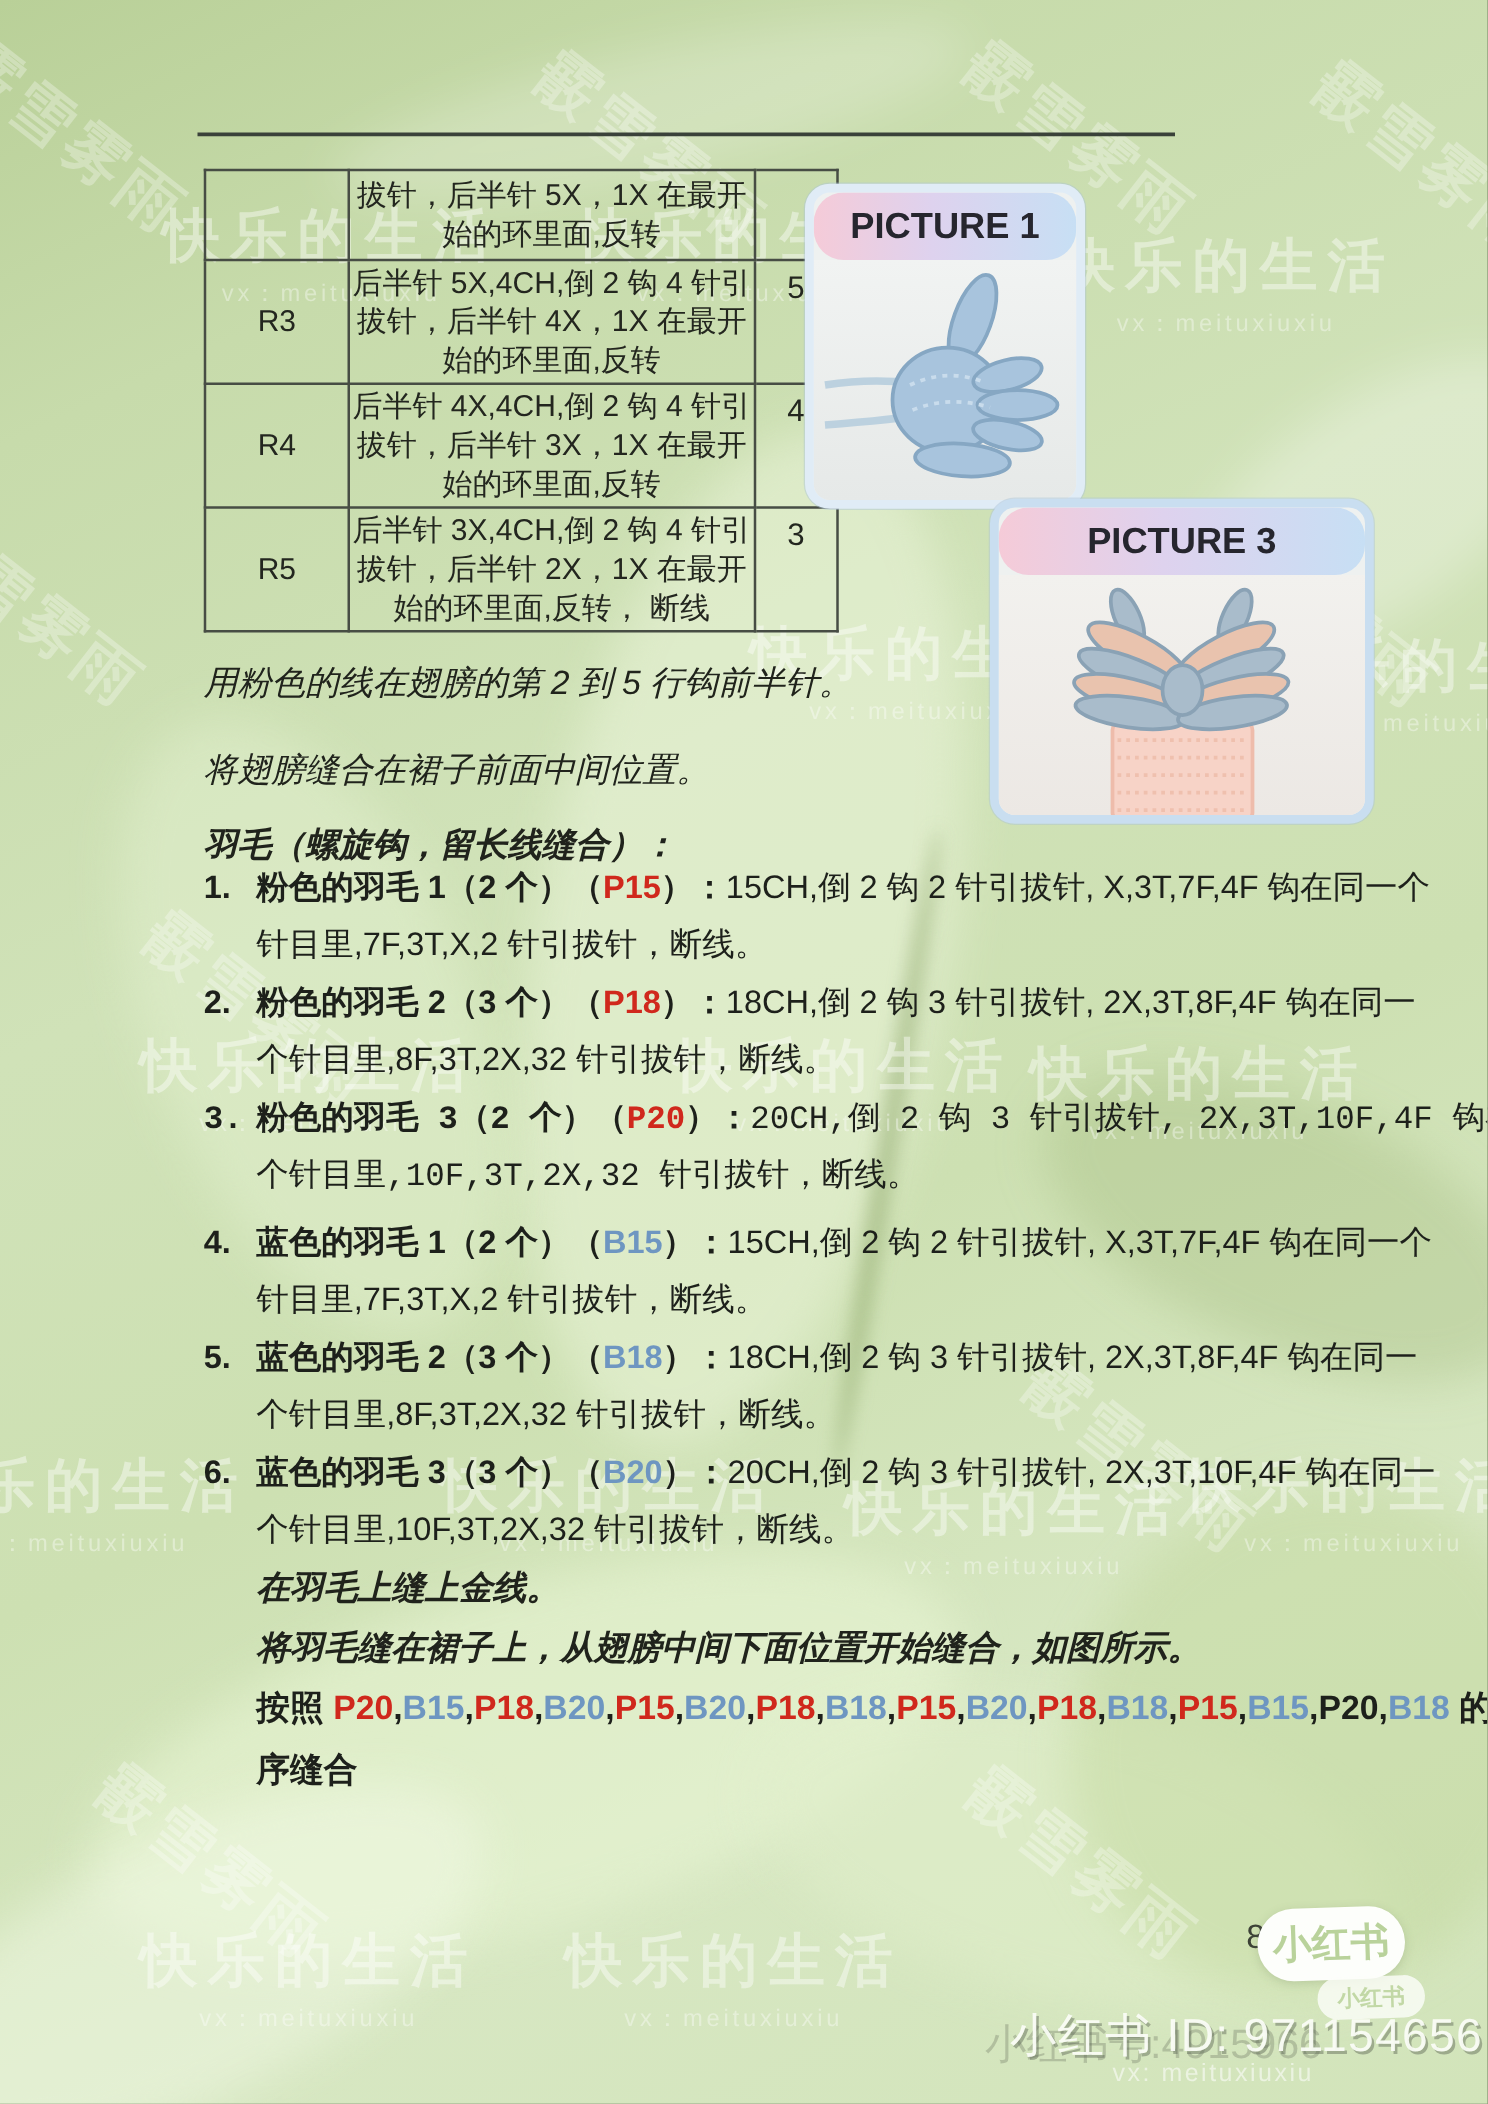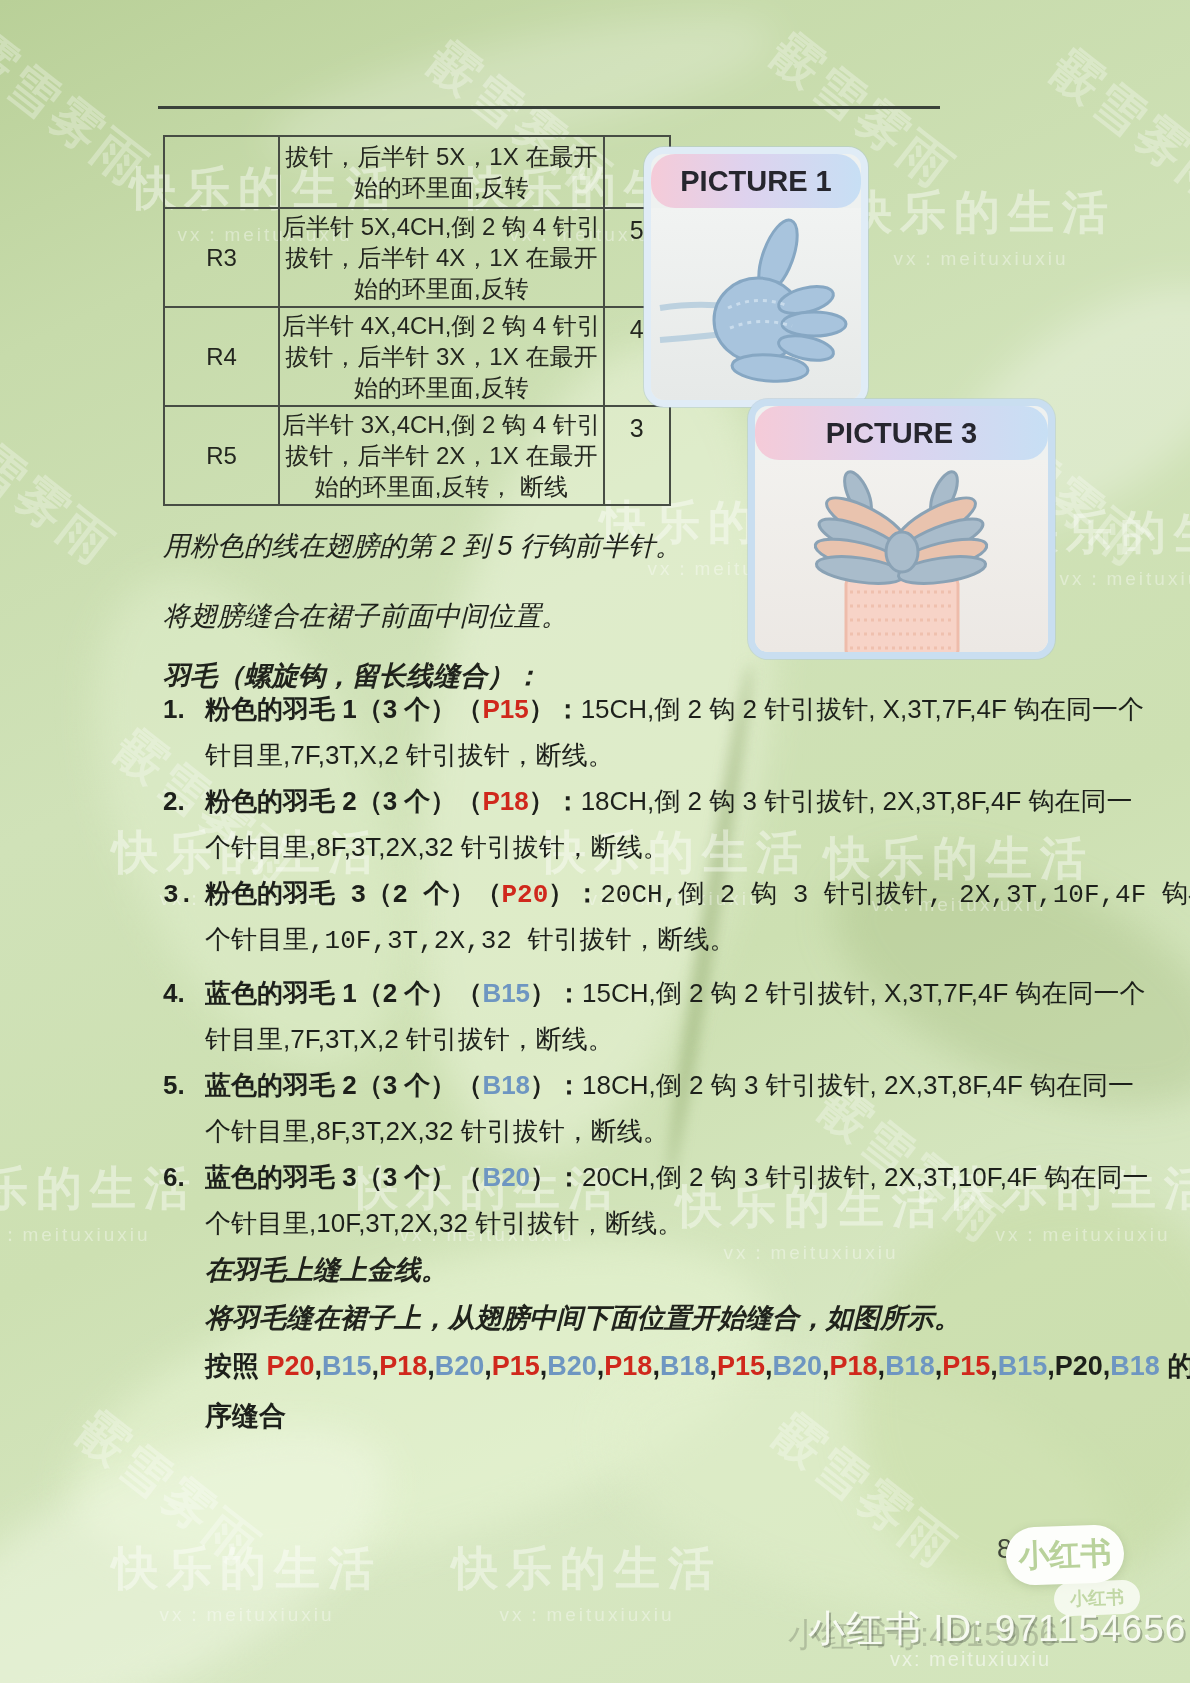--- a/index.html
+++ b/index.html
@@ -154,21 +154,21 @@
         </g>
         <g fill="none" stroke="#c9dcec" stroke-width="3" stroke-dasharray="4 5">
           <path d="M70 100 Q100 86 130 98"></path>
           <path d="M72 120 Q102 108 134 118"></path>
         </g>
       </svg>
     </div>
   </div>
 
 
-  <div class="card" style="left:748px;top:399px;width:293px;height:246px;border-color:#c9def0;">
+  <div class="card" style="left:792px;top:399px;width:293px;height:246px;border-color:#c9def0;">
     <div class="banner">
         <span>PICTURE 3</span>
       </div>
     <div class="photo" style="background:linear-gradient(180deg,#f2f1ee,#ece8e4);">
       <svg viewBox="0 0 279 192">
         <rect x="84" y="118" width="112" height="78" rx="6" fill="#f7d3c7" stroke="#eebcab" stroke-width="3"></rect>
         <g stroke="#efc0ae" stroke-width="3" stroke-dasharray="3 4" fill="none">
           <path d="M88 132 H192"></path>
             <path d="M88 146 H192"></path>
             <path d="M88 160 H192"></path>
@@ -190,21 +190,21 @@
         </g>
       </svg>
     </div>
   </div>
 
   <div class="para" style="top:528px;">用粉色的线在翅膀的第 2 到 5 行钩前半针。</div>
   <div class="para" style="top:598px;">将翅膀缝合在裙子前面中间位置。</div>
   <div class="para bold" style="top:658px;">羽毛（螺旋钩，留长线缝合）：</div>
 
   <div class="item" style="top:686px;">
-    <span class="num">1.</span><span class="ttl">粉色的羽毛 1（3 个）（</span><span class="fcode code-red">P15</span><span class="ttl">）：</span><span>15CH,倒 2 钩 2 针引拔针, X,3T,7F,4F 钩在同一个</span>
+    <span class="num">1.</span><span class="ttl">粉色的羽毛 1（2 个）（</span><span class="fcode code-red">P15</span><span class="ttl">）：</span><span>15CH,倒 2 钩 2 针引拔针, X,3T,7F,4F 钩在同一个</span>
     <div class="l2">针目里,7F,3T,X,2 针引拔针，断线。</div>
   </div>
   <div class="item" style="top:778px;">
     <span class="num">2.</span><span class="ttl">粉色的羽毛 2（3 个）（</span><span class="fcode code-red">P18</span><span class="ttl">）：</span><span>18CH,倒 2 钩 3 针引拔针, 2X,3T,8F,4F 钩在同一</span>
     <div class="l2">个针目里,8F,3T,2X,32 针引拔针，断线。</div>
   </div>
   <div class="item" style="top:872px;font-family:Liberation Mono, monospace;">
     <span class="num">3.</span><span class="ttl">粉色的羽毛 3（2 个）（</span><span class="fcode code-red">P20</span><span class="ttl">）：</span><span>20CH,倒 2 钩 3 针引拔针, 2X,3T,10F,4F 钩在同一</span>
     <div class="l2">个针目里,10F,3T,2X,32 针引拔针，断线。</div>
   </div>

